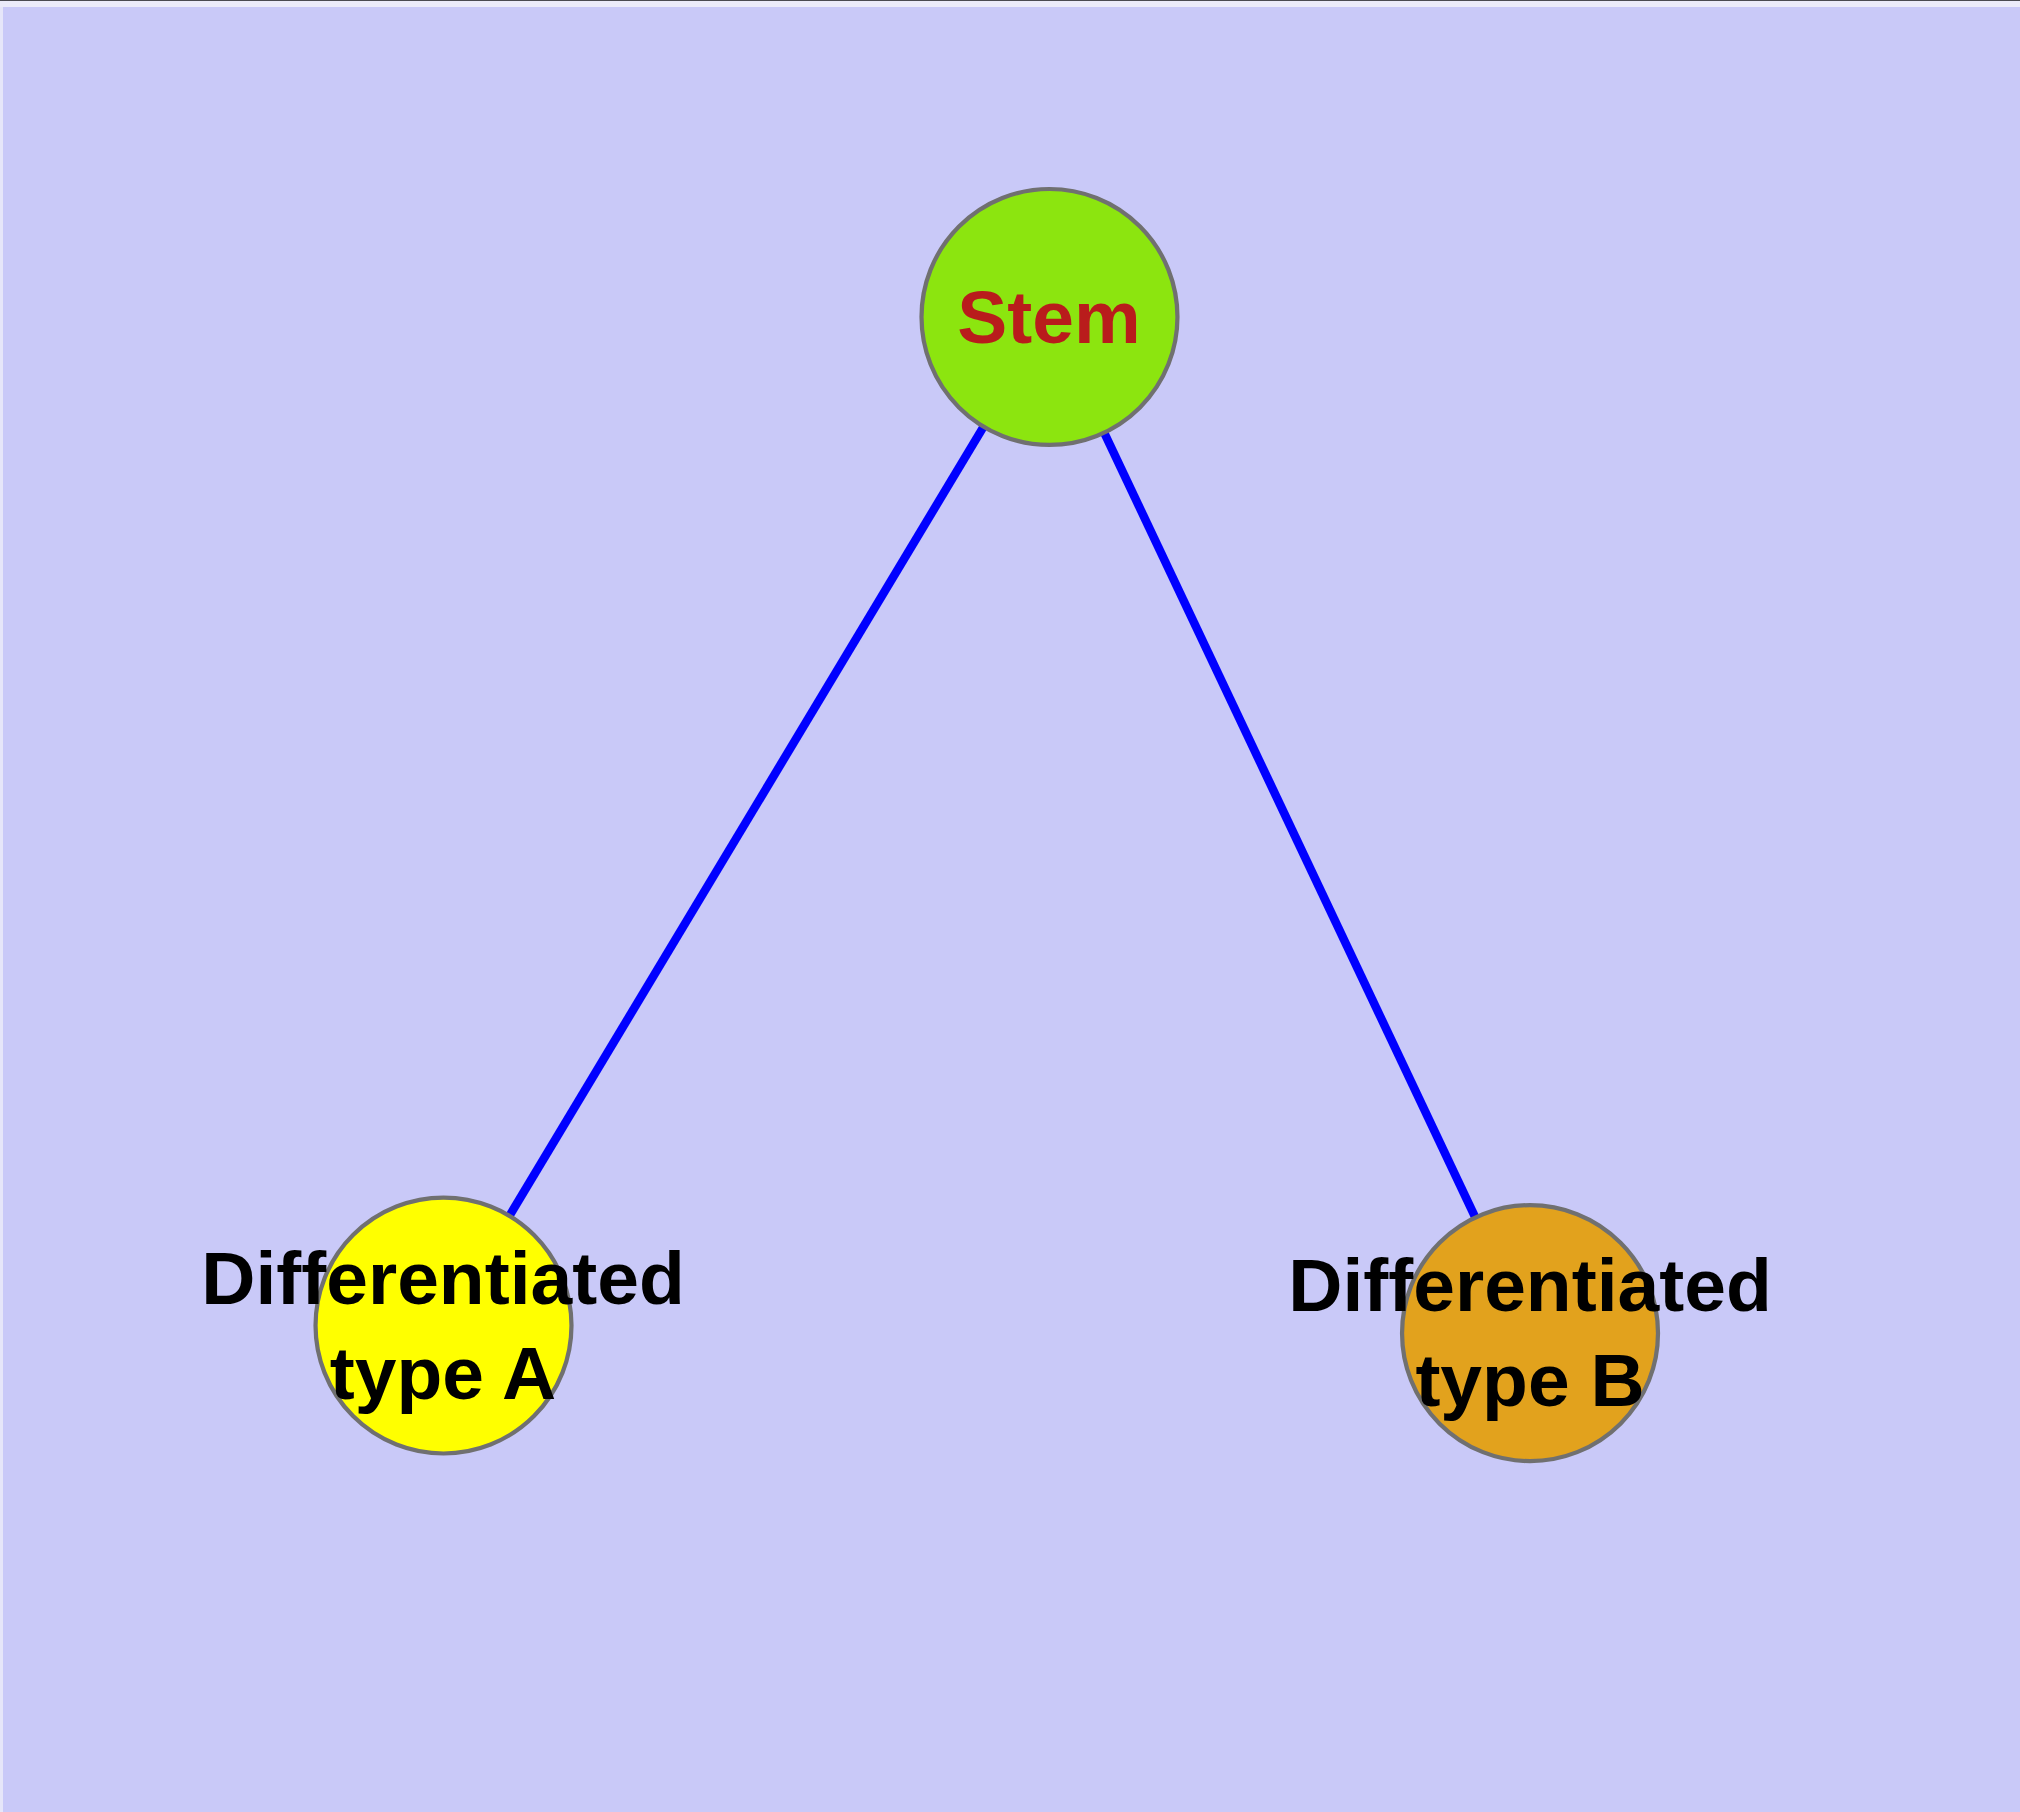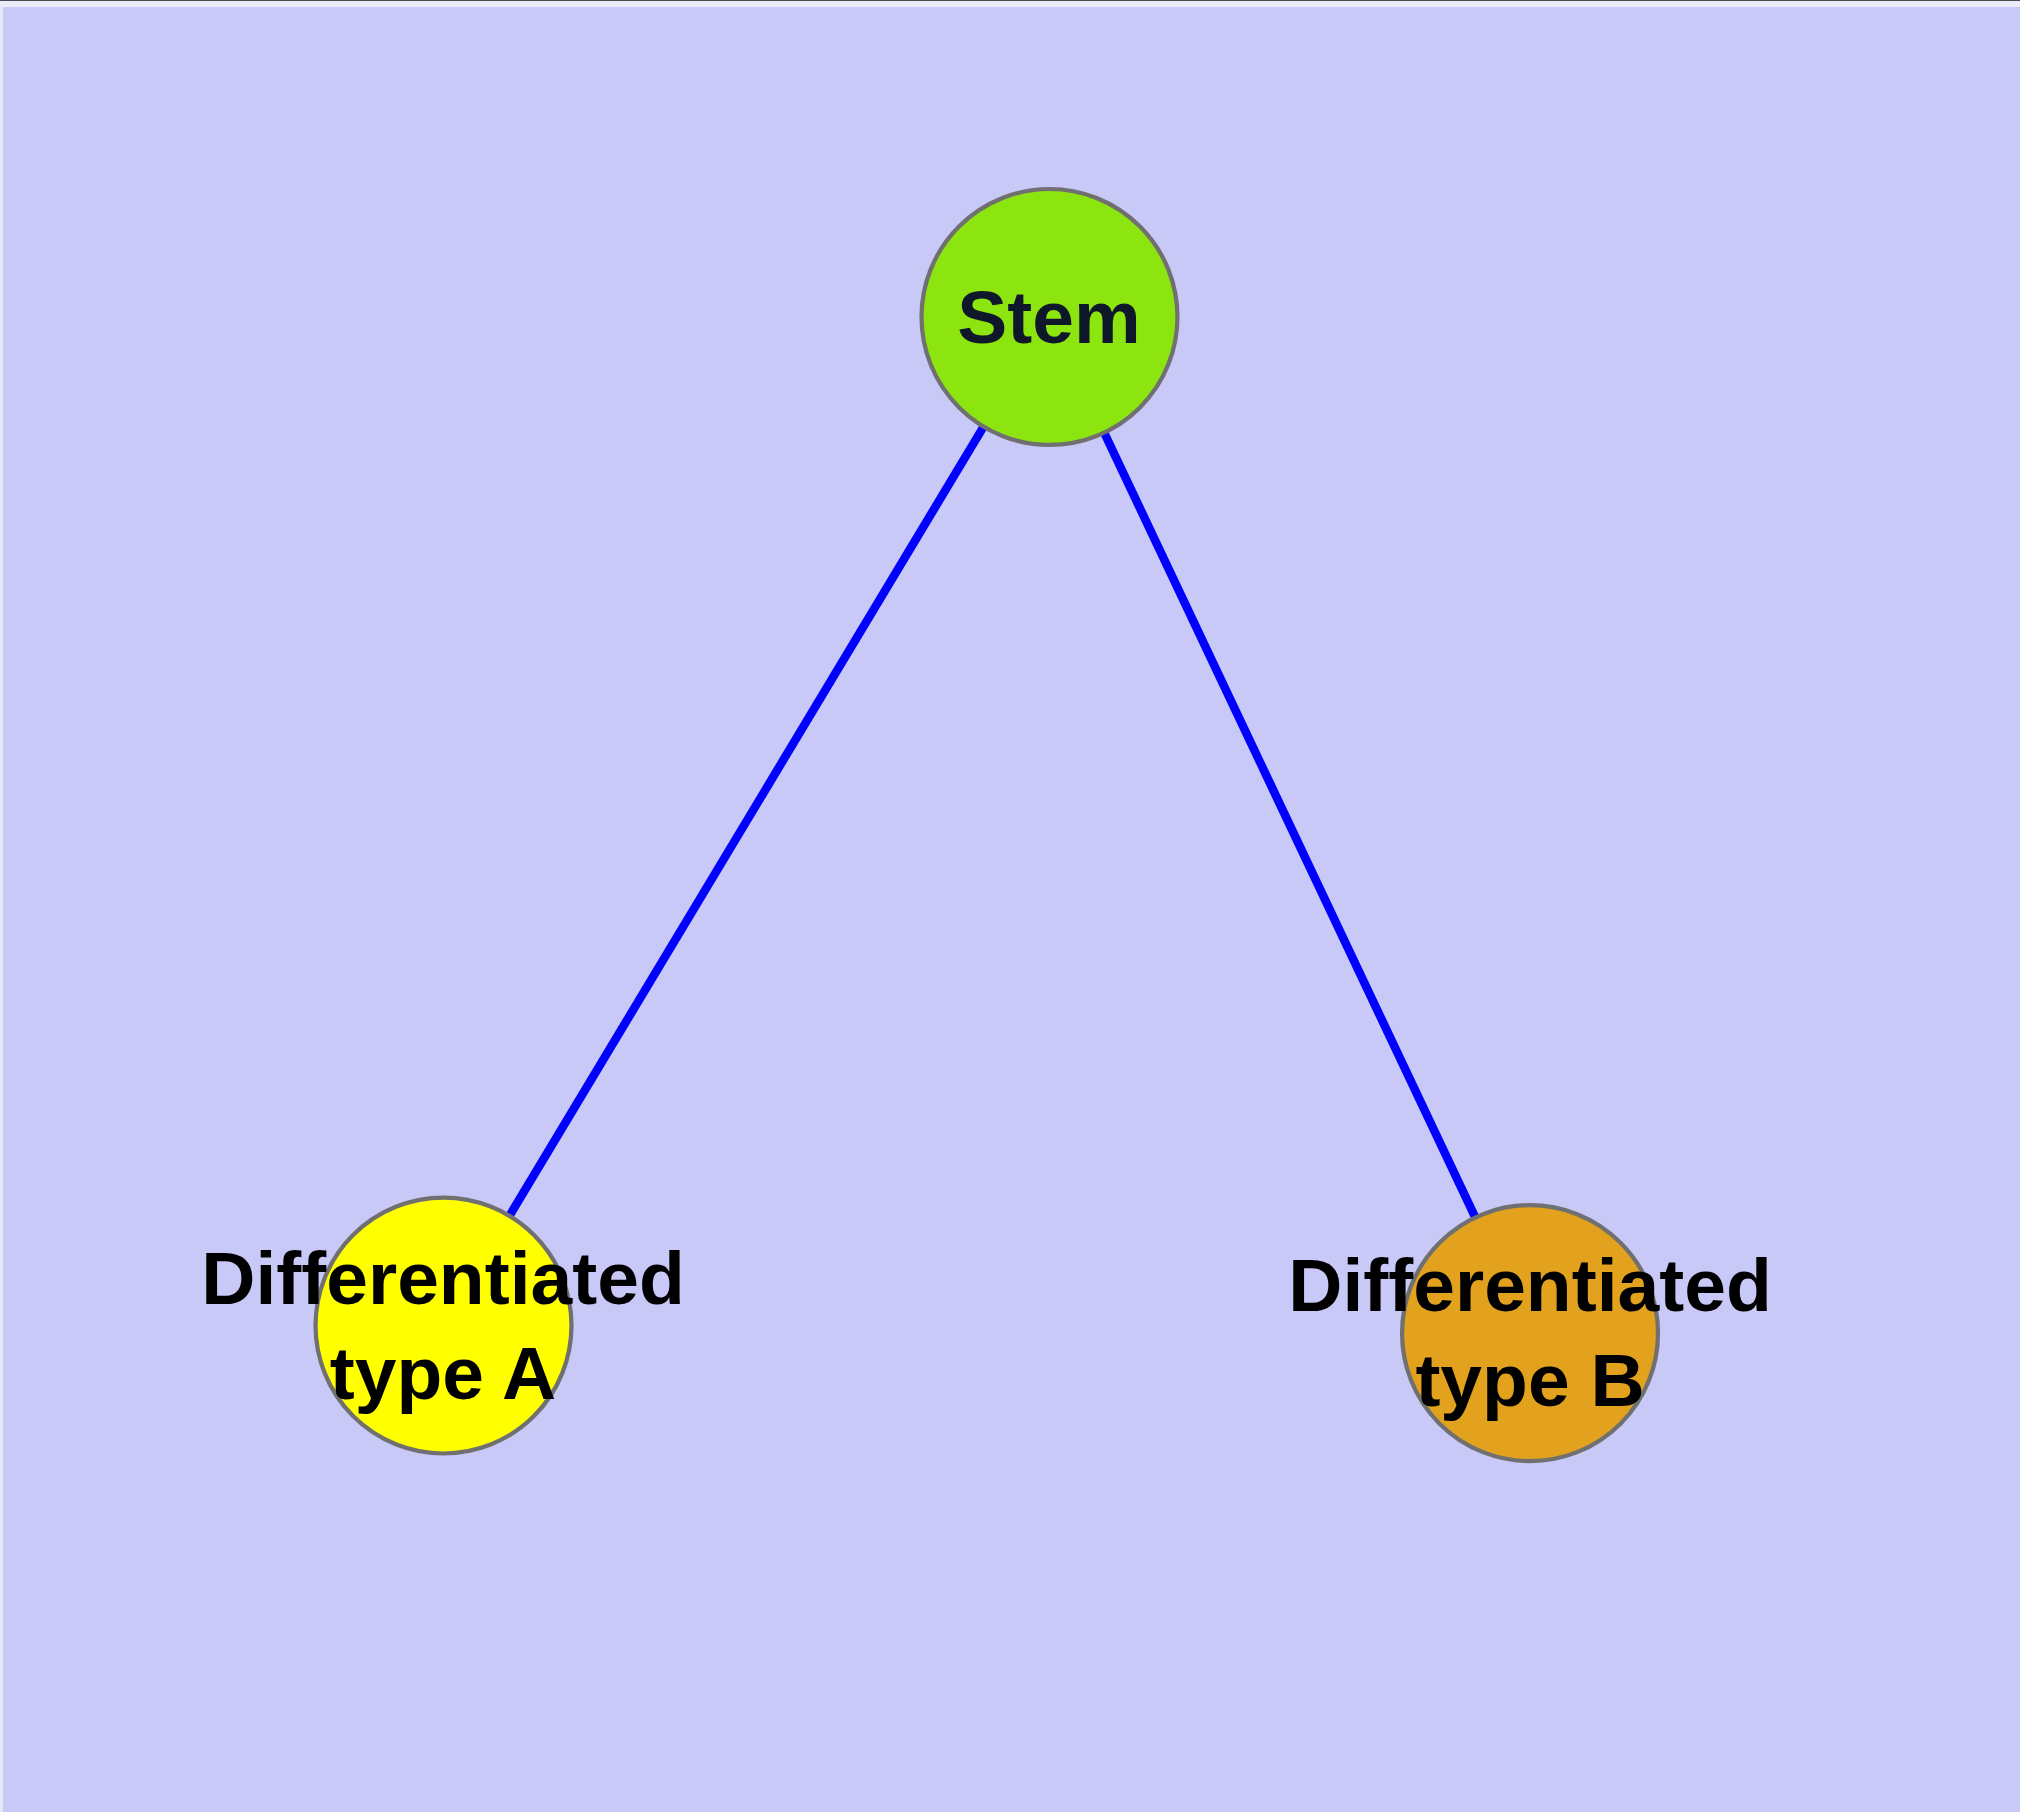--- a/index.html
+++ b/index.html
@@ -69,20 +69,20 @@
   <div id="top-edge"></div>
   <div id="left-edge"></div>
   <svg id="graph-svg" viewBox="0 0 2384 2138">
       <line x1="1238" y1="374" x2="523" y2="1564" stroke="#0000ff" stroke-width="10"></line>
       <line x1="1238" y1="374" x2="1805" y2="1573" stroke="#0000ff" stroke-width="10"></line>
       <circle cx="1238" cy="374" r="151" fill="#8ce50f" stroke="#707070" stroke-width="5"></circle>
       <circle cx="523" cy="1564" r="151" fill="#ffff00" stroke="#707070" stroke-width="5"></circle>
       <circle cx="1805" cy="1573" r="151" fill="#e2a21d" stroke="#707070" stroke-width="5"></circle>
     </svg>
   <div id="labels">
-      <div class="node-label" style="left: 1049px; top: 317px; color: #0f172a;">Stem</div>
+      <div class="node-label" style="left: 1049px; top: 317px; color: #b91c1c;">Stem</div>
       <div class="node-label" style="left: 443px; top: 1326px; color: rgb(0, 0, 0);">Differentiated
 type A</div>
       <div class="node-label" style="left: 1530px; top: 1333px; color: rgb(0, 0, 0);">Differentiated
 type B</div>
     </div>
 </div>
 
 
 </body></html>

